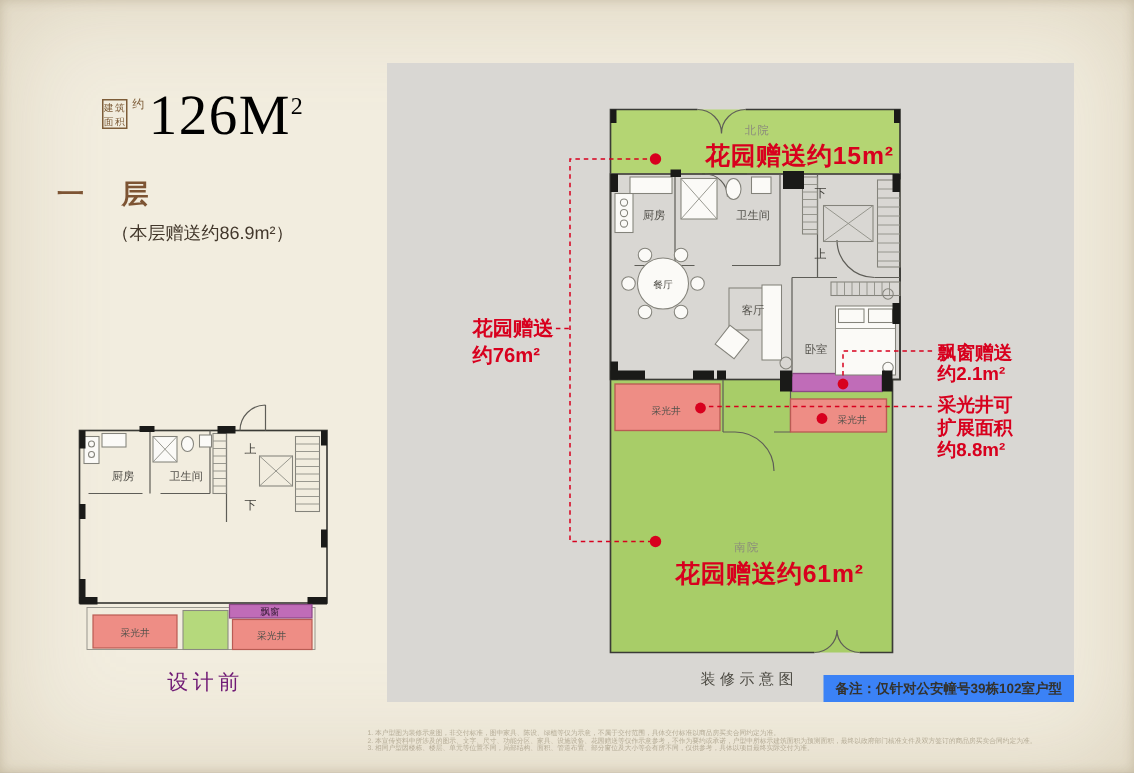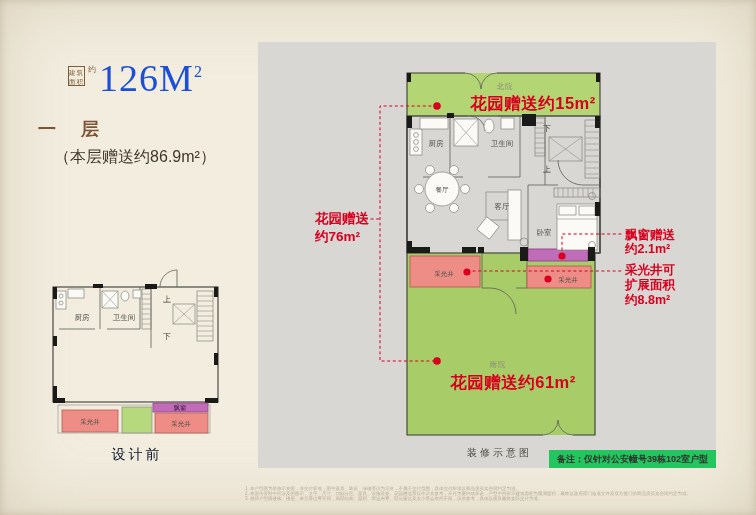--- a/index.html
+++ b/index.html
@@ -9,35 +9,35 @@
     background:#f2eddf;
     box-shadow:inset 0 0 70px rgba(165,145,105,.30), inset 0 0 8px rgba(120,100,70,.28);}
   
   .area-title{position:absolute;left:28px;top:52px;width:215px;display:flex;
     justify-content:center;align-items:flex-start;gap:3px;}
   .area-box{width:17px;height:20px;border:1px solid #7d5c38;color:#7d5c38;
     font-size:6.5px;line-height:9px;letter-spacing:1px;text-align:center;
     padding-top:1px;box-sizing:border-box;word-break:break-all;margin-top:14px;}
   .area-approx{font-size:8px;color:#7d5c38;margin-top:12px;}
   .area-value{font-family:"Liberation Serif", serif;font-size:38px;line-height:40px;
-    color:#1d4ed8;letter-spacing:1px;}
+    color:#000000;letter-spacing:1px;}
   .area-value sup{font-size:16px;}
   .floor-label{position:absolute;left:28px;top:117px;width:215px;text-align:left;
     font-size:18px;font-weight:bold;color:#7d5433;letter-spacing:10px;text-indent:10px;}
   .floor-bonus{position:absolute;left:10px;top:147px;width:250px;text-align:center;
-    font-size:16px;color:#42372b;}
+    font-size:12px;color:#42372b;}
   .small-plan{position:absolute;left:45px;top:258px;}
   .before-caption{position:absolute;left:83px;top:446px;width:105px;text-align:center;
-    font-size:14px;color:#0f172a;letter-spacing:3px;text-indent:3px;}
+    font-size:14px;color:#701a75;letter-spacing:3px;text-indent:3px;}
   
   .main-panel{position:absolute;left:258px;top:42px;width:458px;height:426px;
     background:#d9d7d3;}
   .main-caption{position:absolute;left:155px;top:404px;width:170px;text-align:center;
     font-size:10px;color:#4c4a42;letter-spacing:3px;text-indent:3px;}
-  .note-box{position:absolute;right:0;bottom:0;background:#22c55e;
+  .note-box{position:absolute;right:0;bottom:0;background:#3b82f6;
     padding:3px 8px 2px 8px;font-size:9px;font-weight:bold;color:#33322e;}
   
   .disclaimer{position:absolute;left:245px;top:486px;right:26px;
     font-size:4.5px;line-height:5px;color:#b5ac97;}
   
   svg text{font-family:"Liberation Sans", sans-serif;}
   .rm{font-size:7.5px;fill:#53514b;text-anchor:middle;}
   .rm-s{font-size:6.5px;fill:#53514b;text-anchor:middle;}
   .yard{font-size:7.5px;fill:#8c8c7c;text-anchor:middle;letter-spacing:1px;}
   .updown{font-size:8px;fill:#3f3e39;text-anchor:middle;}

